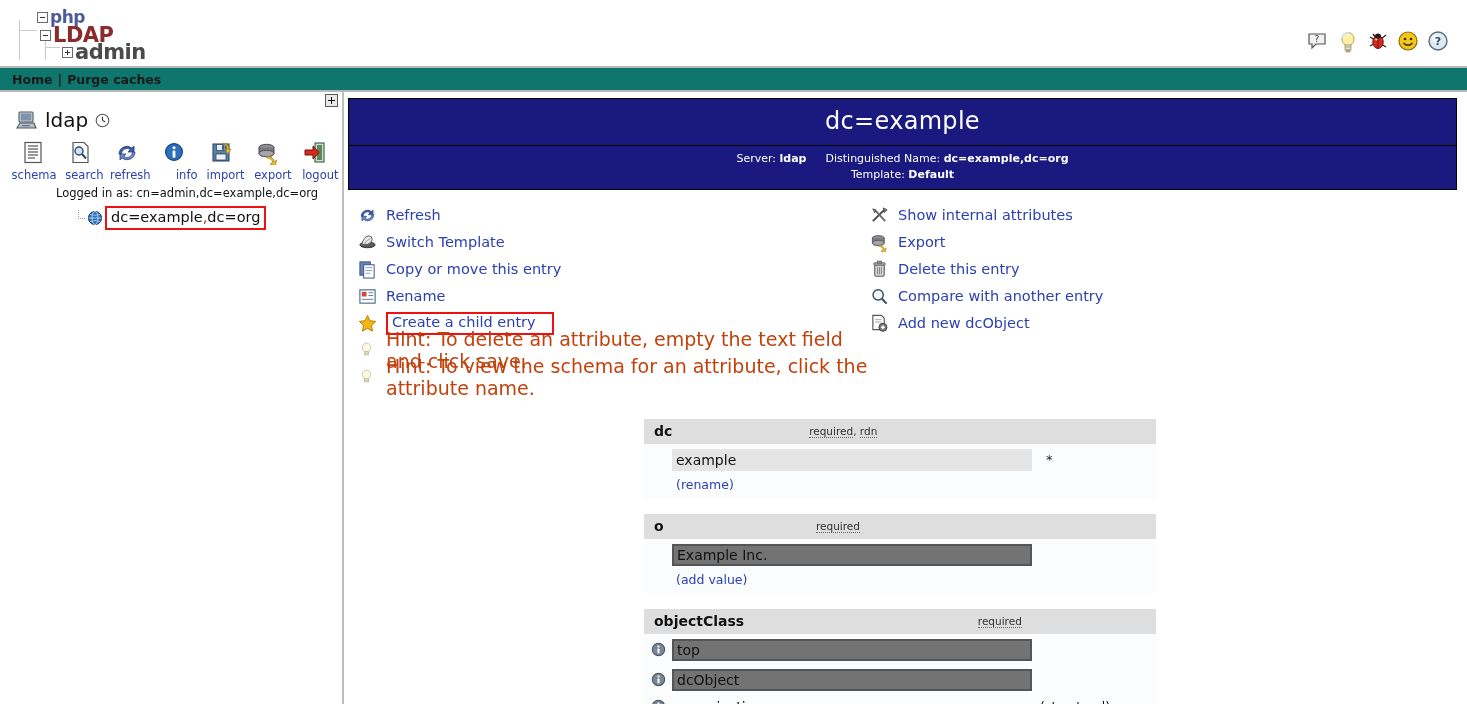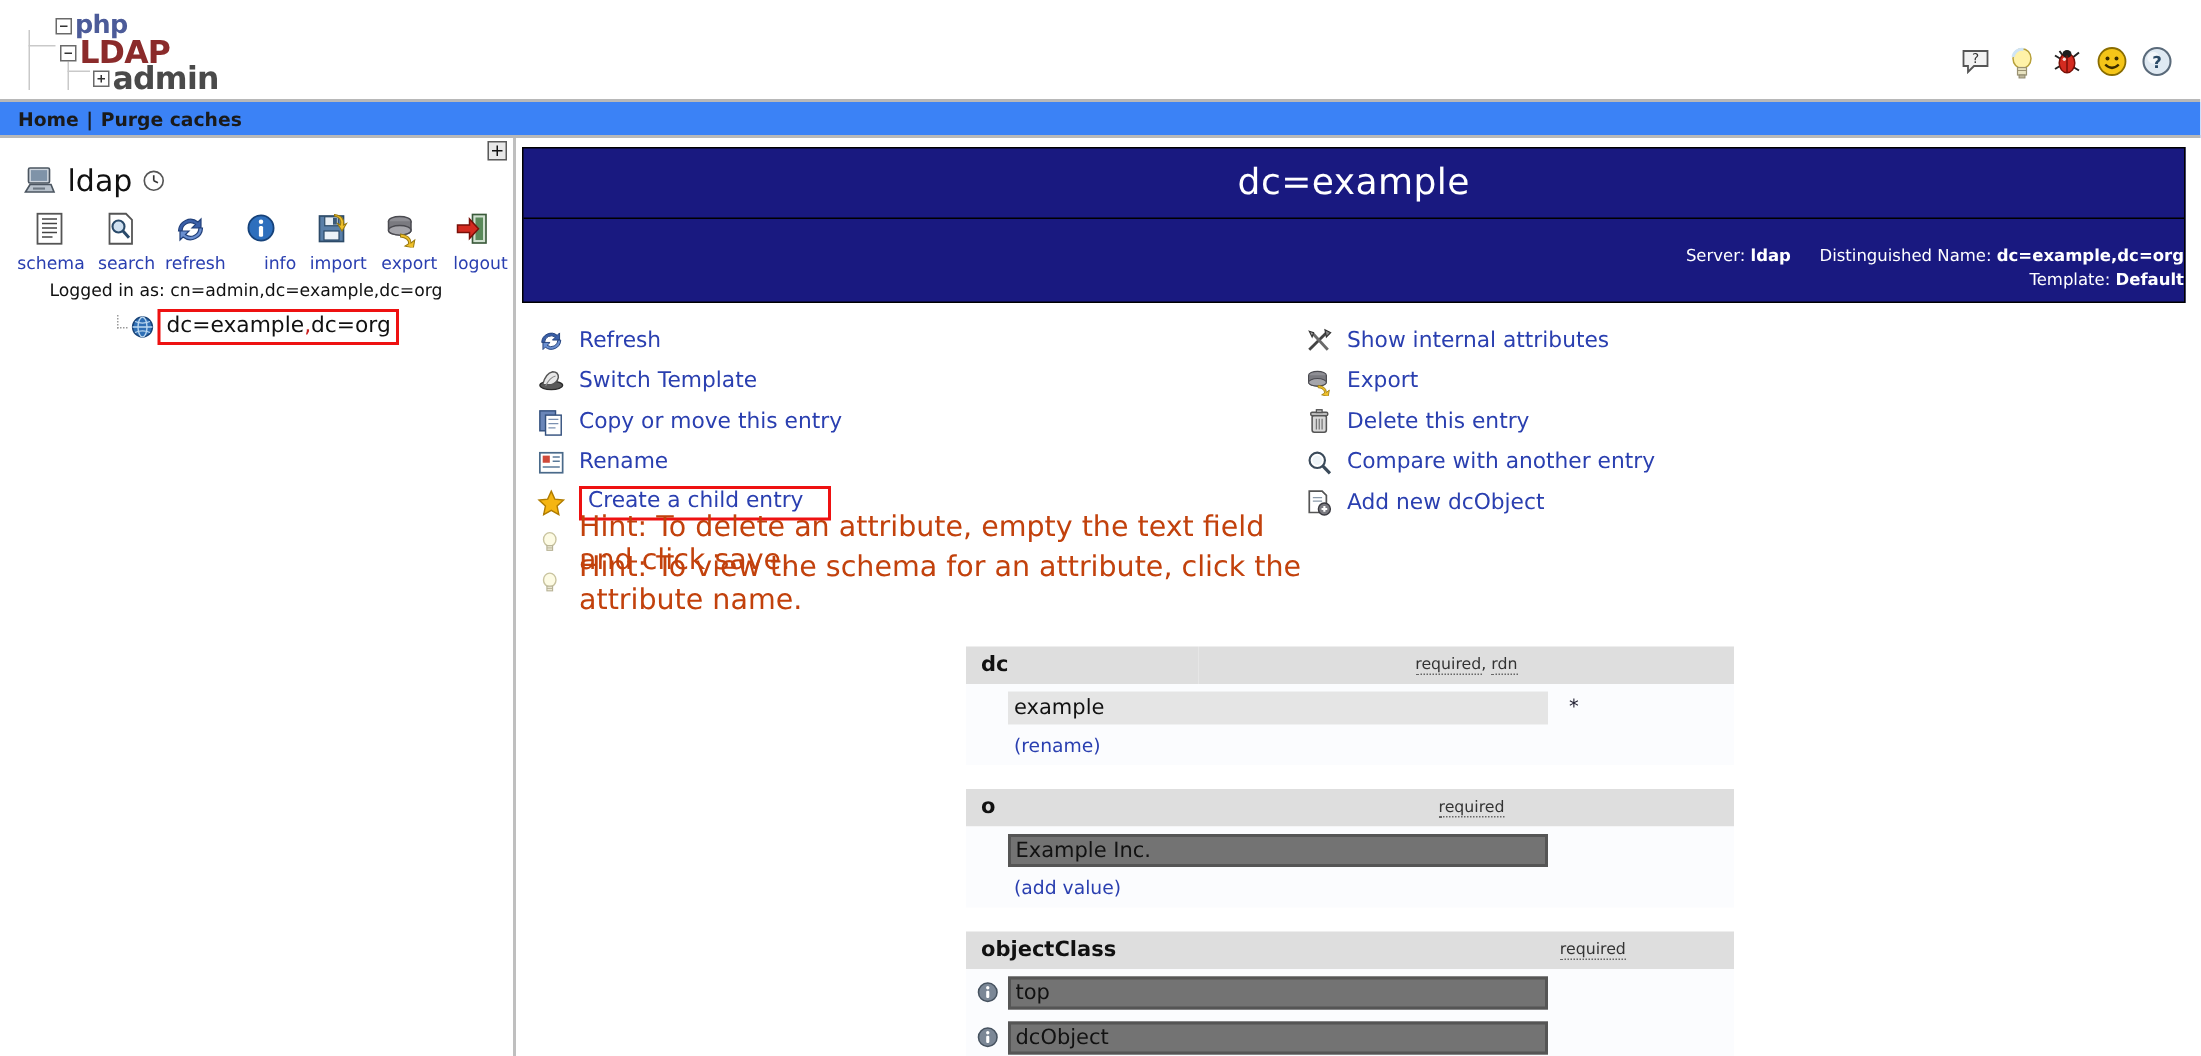--- a/index.html
+++ b/index.html
@@ -79,21 +79,21 @@
     display: flex;
     gap: 8px;
     align-items: center;
   }
   .ticon { width: 22px; height: 24px; position: relative; cursor: pointer; }
 
   
   .menubar {
     height: 24px;
     padding: 4px 0 0 12px;
-    background: #3b82f6;
+    background: #0f766e;
     border-bottom: 2px solid #b8b8b8;
     font-weight: bold;
     font-size: 12.5px;
     color: #1a1a1a;
   }
   .menubar a { color: #1a1a1a; text-decoration: none; }
   .menubar .sep { margin: 0 5px; }
 
   
   .split {
@@ -156,25 +156,25 @@
     text-align: right;
     cursor: pointer;
   }
   .tool .ic { height: 25px; position: relative; margin-bottom: 2px; }
   .tool .lb {
     font-size: 11.5px;
     color: #2a3fb0;
     display: block;
   }
   .loggedin {
-    text-align: center;
+    text-align: right;
     font-size: 11.5px;
     color: #111;
     margin-top: 4px;
-    padding-right: 14px;
+    padding-right: 24px;
   }
   .tree-node {
     display: flex;
     align-items: center;
     margin-top: 6px;
     padding-left: 76px;
   }
   .tree-elbow {
     width: 10px; height: 16px;
     position: relative;
@@ -222,25 +222,24 @@
   }
   .entry-title {
     text-align: center;
     font-size: 24px;
     font-weight: normal;
     padding: 8px 0 10px 0;
     border-bottom: 1px solid #000000;
     letter-spacing: 0.3px;
   }
   .entry-sub {
-    text-align: right;
+    text-align: center;
     font-size: 11px;
     padding: 5px 0 6px 0;
     line-height: 1.45;
-    margin-top: 12px;
   }
   .entry-sub .lbl { font-weight: normal; }
   .entry-sub .val { font-weight: bold; }
   .entry-sub .gap { display: inline-block; width: 12px; }
 
   .actions {
     display: flex;
     margin-top: 12px;
     padding-left: 10px;
   }
@@ -278,21 +277,21 @@
   .attr-head {
     background: #dedede;
   }
   .attr-head td {
     padding: 4px 10px 5px 10px;
     font-size: 14px;
     font-weight: bold;
     color: #111;
   }
   .attr-head td.flag {
-    text-align: center;
+    text-align: left;
     font-weight: normal;
     font-size: 10.5px;
     color: #333;
   }
   .attr-head td.flag span {
     border-bottom: 1px dotted #666;
     cursor: help;
   }
   .attr-body td {
     background: #fbfcfe;

